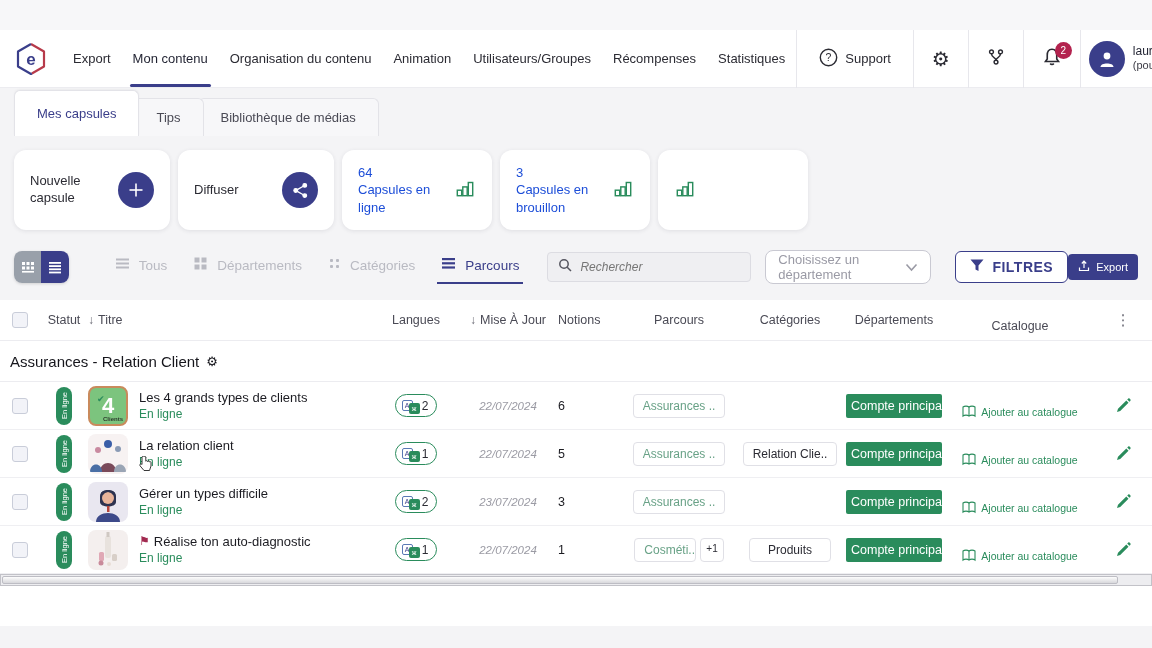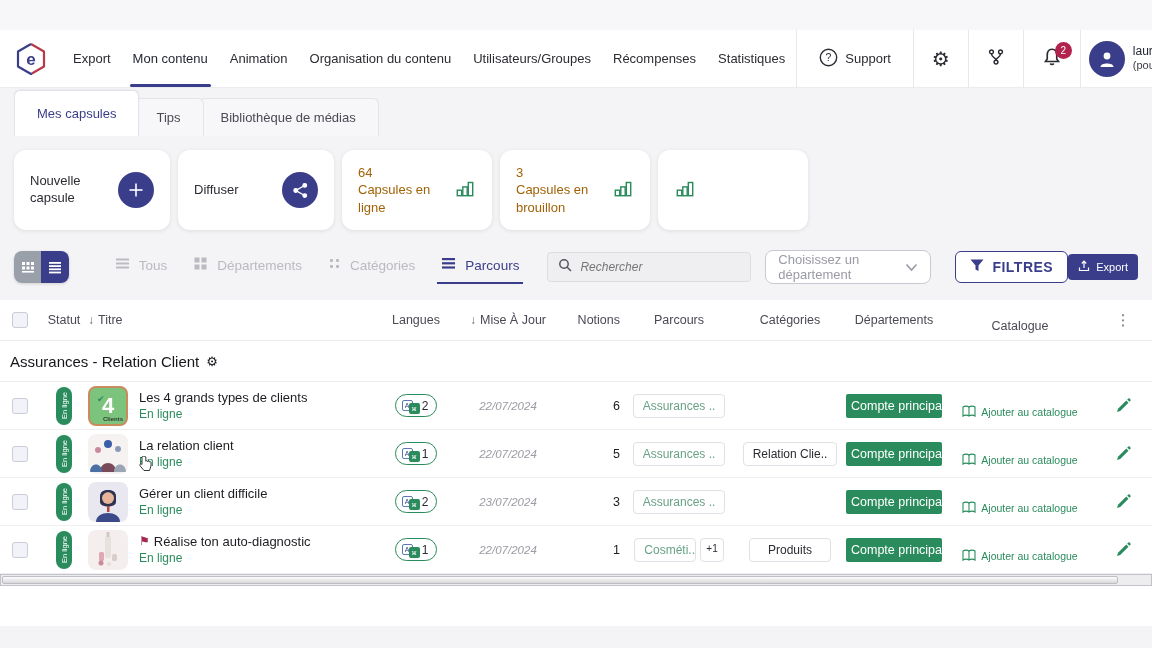--- a/index.html
+++ b/index.html
@@ -33,21 +33,21 @@
   .tab.active { background:#fff; color:#3a3e8a; height:46px; z-index:2; box-shadow:0 -1px 2px rgba(0,0,0,0.04); }
   .tab.t2 { z-index:1; }
 
   
   .cards-row { display:flex; gap:8px; padding:14px 14px 0 14px; height:96px; background:#f4f4f6; }
   .card { background:#fff; border-radius:12px; box-shadow:0 1px 4px rgba(40,40,60,0.10); display:flex; align-items:center; padding:0 16px; height:80px; cursor:pointer; }
   .card.btncard { width:156px; justify-content:space-between; }
   .card.statcard { width:150px; justify-content:space-between; }
   .card-label { font-size:13px; color:#2b2b33; line-height:1.3; }
   .blue-circle { width:36px; height:36px; border-radius:50%; background:#3a3e8a; display:flex; align-items:center; justify-content:center; flex:0 0 auto; }
-  .stat-text { font-size:13px; color:#a16207; line-height:1.35; }
+  .stat-text { font-size:13px; color:#1d4ed8; line-height:1.35; }
   .stat-value { display:block; }
 
   
   .filter-row { display:flex; align-items:center; padding:18px 14px 0 14px; height:52px; background:#f4f4f6; }
   .view-toggle { display:flex; border-radius:8px; overflow:hidden; box-shadow:0 1px 3px rgba(0,0,0,0.15); }
   .vt-seg { width:34px; height:32px; display:flex; align-items:center; justify-content:center; cursor:pointer; }
   .vt-grid { background:#99a0aa; }
   .vt-list { background:#3a3e8a; }
   .ftabs { display:flex; align-items:center; margin-left:46px; gap:26px; }
   .ftab { display:flex; align-items:center; gap:9px; font-size:13.5px; color:#b9bac2; cursor:pointer; position:relative; padding-bottom:4px; }
@@ -60,21 +60,21 @@
   .export-btn { margin-left:auto; height:26px; background:#3a3e8a; border:none; border-radius:4px; color:#fff; font-size:11px; display:flex; align-items:center; gap:6px; padding:0 10px; cursor:pointer; }
 
   
   .table-panel { background:#fff; margin-top:16px; }
   .tr { display:flex; align-items:center; }
   .c-check { width:40px; display:flex; justify-content:center; }
   .c-statut { width:48px; display:flex; justify-content:center; }
   .c-titre { width:286px; display:flex; align-items:center; gap:11px; }
   .c-lang { width:84px; display:flex; justify-content:center; }
   .c-maj { width:100px; display:flex; justify-content:center; }
-  .c-notions { width:62px; display:flex; justify-content:flex-end; }
+  .c-notions { width:62px; display:flex; justify-content:flex-start; }
   .c-parcours { width:118px; display:flex; justify-content:center; gap:4px; }
   .c-cat { width:104px; display:flex; justify-content:center; }
   .c-dept { width:104px; display:flex; justify-content:center; }
   .c-catal { width:148px; display:flex; justify-content:center; align-items:center; gap:5px;margin-top:12px; }
   .c-edit { flex:1; display:flex; justify-content:center; }
   .thead { height:40px; font-size:12.5px; color:#4a4a55; }
   .thead .hcell { display:flex; align-items:center; gap:4px; }
   .thead .c-titre { justify-content:flex-start; }
   .sort-arrow { font-size:12px; color:#6a6a75; }
   .checkbox { width:16px; height:16px; border:1px solid #c9cdd9; border-radius:3px; background:#f2f3f8; cursor:pointer; }
@@ -127,22 +127,22 @@
     <div class="logo">
       <svg width="34" height="34" viewBox="0 0 34 34">
         <polygon points="17,2 30,9.5 30,24.5 17,32 4,24.5 4,9.5" fill="#fff" stroke="#b73a4a" stroke-width="2.2" stroke-linejoin="round" stroke-dasharray="44 88"></polygon>
         <polygon points="17,2 30,9.5 30,24.5 17,32 4,24.5 4,9.5" fill="none" stroke="#3a3e8a" stroke-width="2.2" stroke-linejoin="round" stroke-dasharray="0 44 88 0"></polygon>
         <text x="17" y="23" font-size="17" font-weight="bold" fill="#3a3e8a" text-anchor="middle" font-family="Liberation Sans, sans-serif">e</text>
       </svg>
     </div>
     <nav class="mainnav">
       <a class="nav-item">Export</a>
       <a class="nav-item active">Mon contenu</a>
+      <a class="nav-item">Organisation du contenu</a>
       <a class="nav-item">Animation</a>
-      <a class="nav-item">Organisation du contenu</a>
       <a class="nav-item">Utilisateurs/Groupes</a>
       <a class="nav-item">Récompenses</a>
       <a class="nav-item">Statistiques</a>
     </nav>
     <div class="topbar-right">
       <div class="sep"></div>
       <div class="support">
         <span>
           <svg width="19" height="19" viewBox="0 0 19 19">
               <circle cx="9.5" cy="9.5" r="8.2" fill="none" stroke="#2b2b33" stroke-width="1.4"></circle>
@@ -535,21 +535,21 @@
           <svg width="40" height="40" viewBox="0 0 40 40">
               <path d="M12 14 C12 6 28 6 28 14 L28 20 C28 26 12 26 12 20 Z" fill="#2e3350"></path>
               <circle cx="20" cy="16" r="6" fill="#e8b49a"></circle>
               <path d="M13 12 C13 7 27 7 27 12 L25 13 C23 9 17 9 15 13 Z" fill="#2e3350"></path>
               <path d="M8 40 C8 28 32 28 32 40 Z" fill="#3d4a8a"></path>
               <rect x="19" y="24" width="2.5" height="6" fill="#b5443a"></rect>
             </svg>
         </div>
         <div class="title-block">
           <div class="row-title">
-              <span>Gérer un client difficile</span>
+              <span>Gérer un types difficile</span>
             </div>
           <div class="row-sub">En ligne</div>
         </div>
       </div>
       <div class="c-lang">
           <div class="lang-badge">
             <span class="lb-a">A</span>
             <span class="lb-b">ж</span>
             <span class="lb-n">2</span>
           </div>

